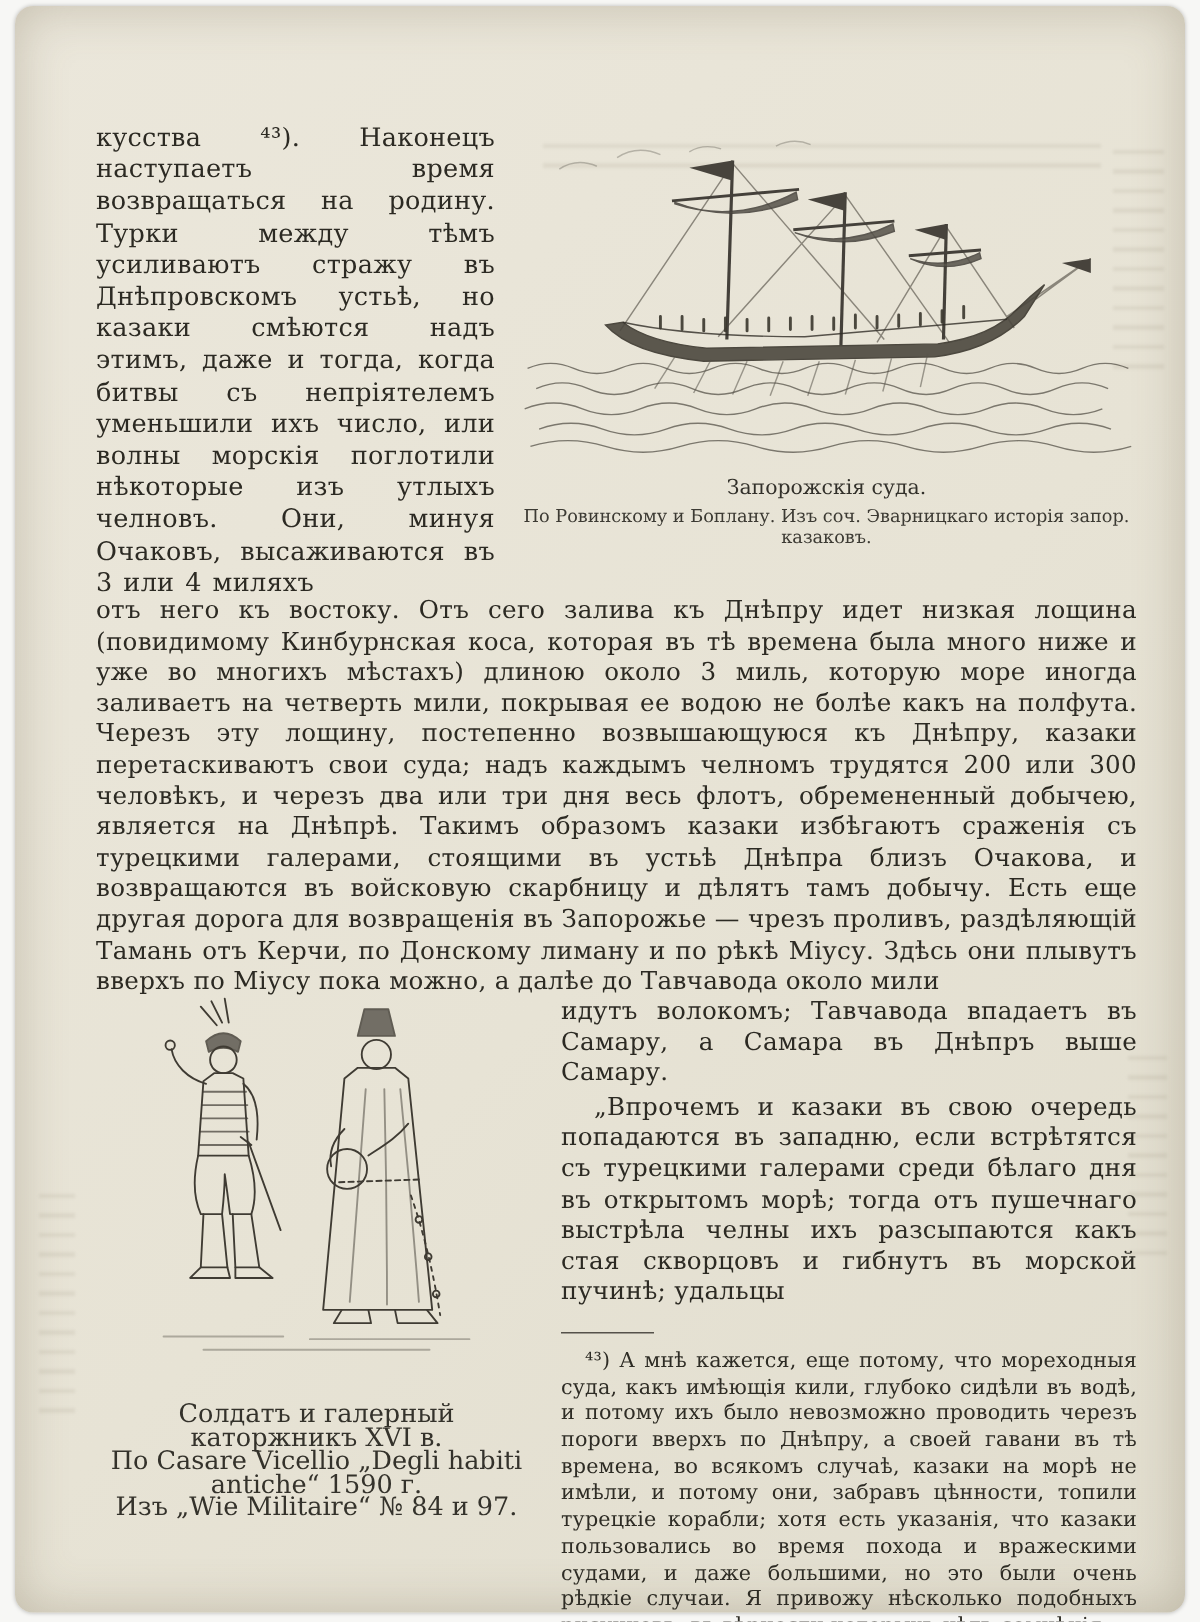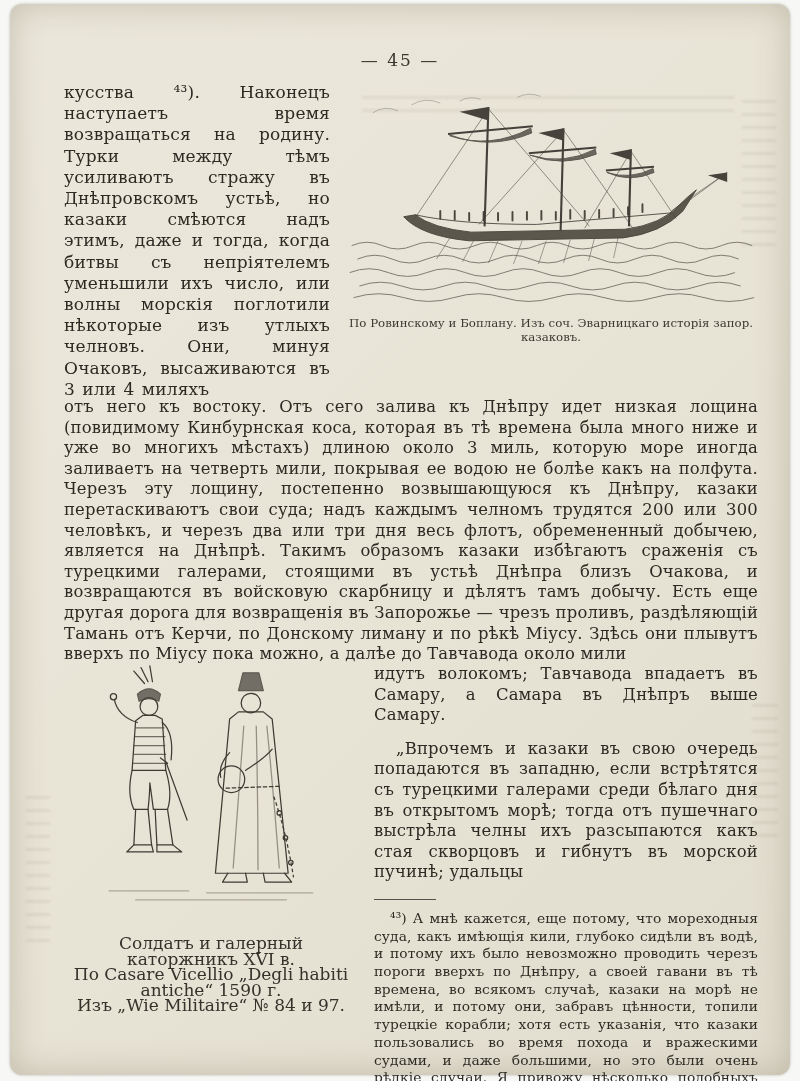--- a/index.html
+++ b/index.html
@@ -27,39 +27,38 @@
   .ship-fig svg { display:block; width:100%; height:230px; }
   .cap-title { text-align:center; font-size:13.6px; margin-top:5px; color:#32302a; }
   .cap-sub   { text-align:center; font-size:11.8px; margin-top:4px; color:#3c3a33; }
   .middle { position:absolute; top:393px; left:54px; width:694px; }
   .bottom-wrap { position:absolute; top:660px; left:54px; width:694px; display:flex; gap:16px; }
   .people-fig { width:294px; flex:none; }
   .people-fig svg { display:block; width:258px; height:266px; margin:0 auto; }
   .people-caps { margin-top:6px; }
   .people-caps div { text-align:center; font-size:17px; line-height:15.5px; color:#34322b; }
   .right-col { flex:1; }
-  .quote-par { text-indent:22px; margin-top:13px; }
+  .quote-par { text-indent:22px; margin-top:2px; }
   .fn-sep { width:62px; height:0; border-top:1.4px solid #55514a; margin:16px 0 10px 0; }
   .footnote { font-size:13.8px; line-height:17.7px; text-align:justify; text-indent:16px; letter-spacing:.1px; color:#2e2c25; }
   .bleed {
     position:absolute; opacity:.5; filter:blur(1px); pointer-events:none;
     background:repeating-linear-gradient(to bottom, rgba(125,115,95,.22) 0 3px, transparent 3px 13px);
   }
 </style>
 </head>
 <body>
 
 <div class="page">
 
   <div class="bleed" style="top:96px; right:14px; width:34px; height:152px;"></div>
   <div class="bleed" style="top:92px; left:352px; width:372px; height:24px;"></div>
   <div class="bleed" style="top:700px; right:12px; width:26px; height:138px;"></div>
   <div class="bleed" style="top:792px; left:16px; width:24px; height:150px;"></div>
 
-  <div class="pagenum">— 45 —</div>
 
   <div class="top-wrap">
     <div class="left-col body-text">кусства ⁴³). Наконецъ наступаетъ время возвращаться на родину. Турки между тѣмъ усиливаютъ стражу въ Днѣпровскомъ устьѣ, но казаки смѣются надъ этимъ, даже и тогда, когда битвы съ непріятелемъ уменьшили ихъ число, или волны морскія поглотили нѣкоторые изъ утлыхъ челновъ. Они, минуя Очаковъ, высаживаются въ 3 или 4 миляхъ</div>
 
     <div class="ship-fig">
       <svg viewBox="0 0 430 235" aria-hidden="true">
         <g stroke="#57534a" fill="none" stroke-width="1">
           <path d="M30,30 q12,-8 26,-2 M70,22 q14,-9 30,-2 M120,18 q10,-6 22,-2 M180,14 q12,-6 24,-1" opacity=".35"></path>
           <g opacity=".65">
             <path d="M150,26 L72,142 M150,26 L255,148 M228,48 L140,146 M228,48 L300,150 M298,70 L250,150 M298,70 L345,140 M340,132 L398,92 M398,92 L360,120"></path>
@@ -93,20 +92,21 @@
           </g>
           <g opacity=".75">
             <path d="M8,168 q16,-7 32,0 t32,0 t32,0 t32,0 t32,0 t32,0 t32,0 t32,0 t32,0 t32,0 t32,0 t32,0 t32,0"></path>
             <path d="M14,182 q18,-8 36,0 t36,0 t36,0 t36,0 t36,0 t36,0 t36,0 t36,0 t36,0 t36,0 t36,0"></path>
             <path d="M6,196 q20,-8 40,0 t40,0 t40,0 t40,0 t40,0 t40,0 t40,0 t40,0 t40,0 t40,0"></path>
             <path d="M16,210 q22,-8 44,0 t44,0 t44,0 t44,0 t44,0 t44,0 t44,0 t44,0 t44,0"></path>
             <path d="M10,222 q26,-8 52,0 t52,0 t52,0 t52,0 t52,0 t52,0 t52,0 t52,0"></path>
           </g>
         </g>
       </svg>
+      <div class="cap-title">Запорожскія суда.</div>
       <div class="cap-sub">По Ровинскому и Боплану. Изъ соч. Эварницкаго исторія запор. казаковъ.</div>
     </div>
   </div>
 
   <div class="middle body-text">отъ него къ востоку. Отъ сего залива къ Днѣпру идет низкая лощина (повидимому Кинбурнская коса, которая въ тѣ времена была много ниже и уже во многихъ мѣстахъ) длиною около 3 миль, которую море иногда заливаетъ на четверть мили, покрывая ее водою не болѣе какъ на полфута. Черезъ эту лощину, постепенно возвышающуюся къ Днѣпру, казаки перетаскиваютъ свои суда; надъ каждымъ челномъ трудятся 200 или 300 человѣкъ, и черезъ два или три дня весь флотъ, обремененный добычею, является на Днѣпрѣ. Такимъ образомъ казаки избѣгаютъ сраженія съ турецкими галерами, стоящими въ устьѣ Днѣпра близъ Очакова, и возвращаются въ войсковую скарбницу и дѣлятъ тамъ добычу. Есть еще другая дорога для возвращенія въ Запорожье — чрезъ проливъ, раздѣляющій Тамань отъ Керчи, по Донскому лиману и по рѣкѣ Міусу. Здѣсь они плывутъ вверхъ по Міусу пока можно, а далѣе до Тавчавода около мили</div>
 
   <div class="bottom-wrap">
 
     <div class="people-fig">
       <svg viewBox="0 0 290 300" aria-hidden="true">

